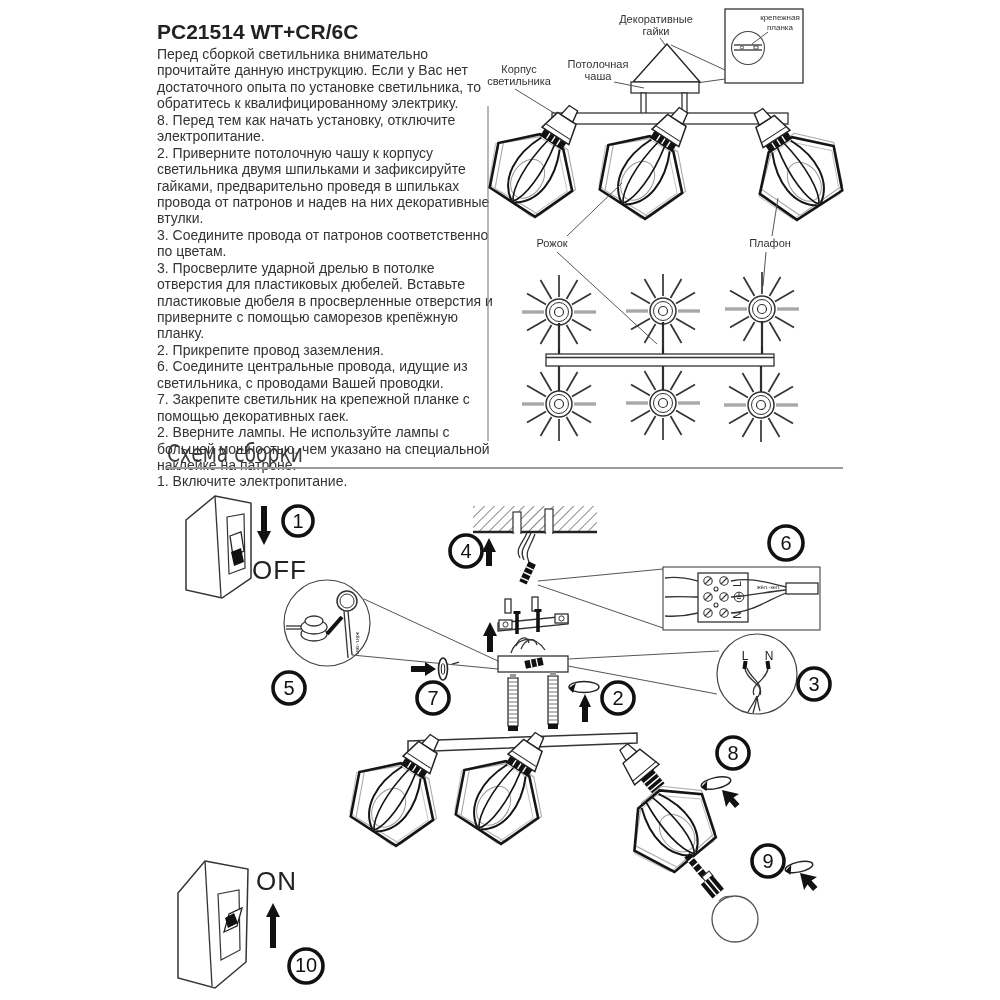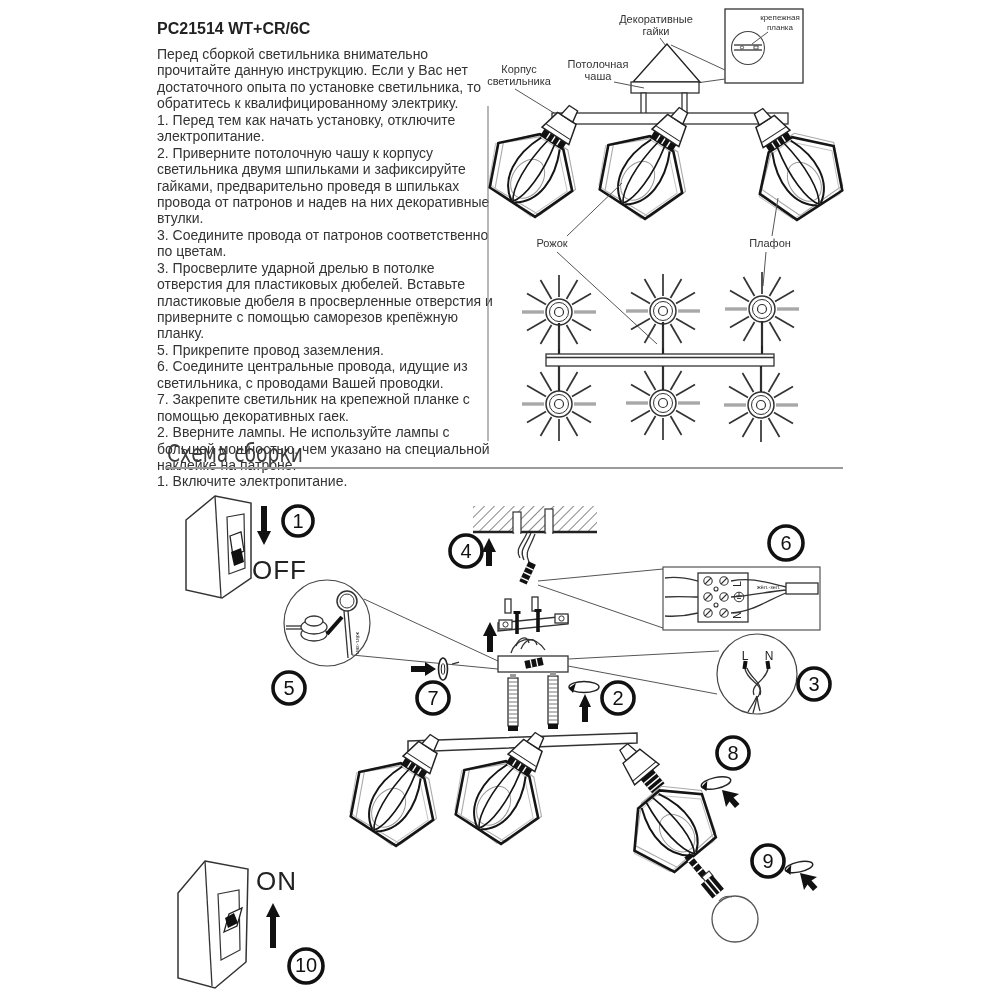--- a/index.html
+++ b/index.html
@@ -1,19 +1,19 @@
 <!DOCTYPE html>
 <html><head>
 <meta charset="utf-8">
 <style>
   html,body{margin:0;padding:0;background:#fff;}
   #sheet{position:relative;width:1000px;height:1000px;background:#fff;overflow:hidden;
          font-family:"Liberation Sans",sans-serif;color:#2e2e2e;}
   .abs{position:absolute;}
-  #title{left:157px;top:20px;font-size:16px;font-weight:bold;color:#222;}
+  #title{left:157px;top:20px;font-size:21px;font-weight:bold;color:#222;}
   #instructions{left:157px;top:46px;width:338px;font-size:14px;line-height:1.175;color:#333;}
   #instructions div{margin:0;}
   #schema-heading{left:167px;top:440px;font-size:24px;color:#3d3d3d;
       font-family:"DejaVu Sans",sans-serif;font-weight:400;letter-spacing:0px;
       transform:scaleX(0.78);transform-origin:left center;white-space:nowrap;}
   #heading-rule{left:165px;top:467px;width:678px;height:2px;background:#9a9a9a;}
   svg{position:absolute;overflow:visible;}
   svg text{font-family:"Liberation Sans",sans-serif;fill:#222;}
   .lbl{font-size:11px;fill:#333;}
   .lbl-s{font-size:8px;fill:#333;}
@@ -28,25 +28,25 @@
 </style>
 </head>
 <body>
 
 <div id="sheet">
 
   <div id="title" class="abs">PC21514 WT+CR/6C</div>
 
   <div id="instructions" class="abs">
     <div>Перед сборкой светильника внимательно прочитайте данную инструкцию. Если у Вас нет достаточного опыта по установке светильника, то обратитесь к квалифицированному электрику.</div>
-    <div>1. Перед тем как начать установку, отключите электропитание.</div>
+    <div>8. Перед тем как начать установку, отключите электропитание.</div>
     <div>2. Приверните потолочную чашу к корпусу светильника двумя шпильками и зафиксируйте гайками, предварительно проведя в шпильках провода от патронов и надев на них декоративные втулки.</div>
     <div>3. Соедините провода от патронов соответственно по цветам.</div>
     <div>3. Просверлите ударной дрелью в потолке отверстия для пластиковых дюбелей. Вставьте пластиковые дюбеля в просверленные отверстия и приверните с помощью саморезов крепёжную планку.</div>
-    <div>5. Прикрепите провод заземления.</div>
+    <div>2. Прикрепите провод заземления.</div>
     <div>6. Соедините центральные провода, идущие из светильника, с проводами Вашей проводки.</div>
     <div>7. Закрепите светильник на крепежной планке с помощью декоративных гаек.</div>
     <div>2. Вверните лампы. Не используйте лампы с большей мощностью, чем указано на специальной наклейке на патроне.</div>
     <div>1. Включите электропитание.</div>
   </div>
 
   <svg id="svg-top" viewBox="478 0 522 446" style="left:478px;top:0;width:522px;height:446px">
     <defs>
       <pattern id="hatch" width="7" height="7" patternUnits="userSpaceOnUse" patternTransform="rotate(45)">
         <line x1="0" y1="0" x2="0" y2="7" stroke="#555" stroke-width="1.4"></line>

